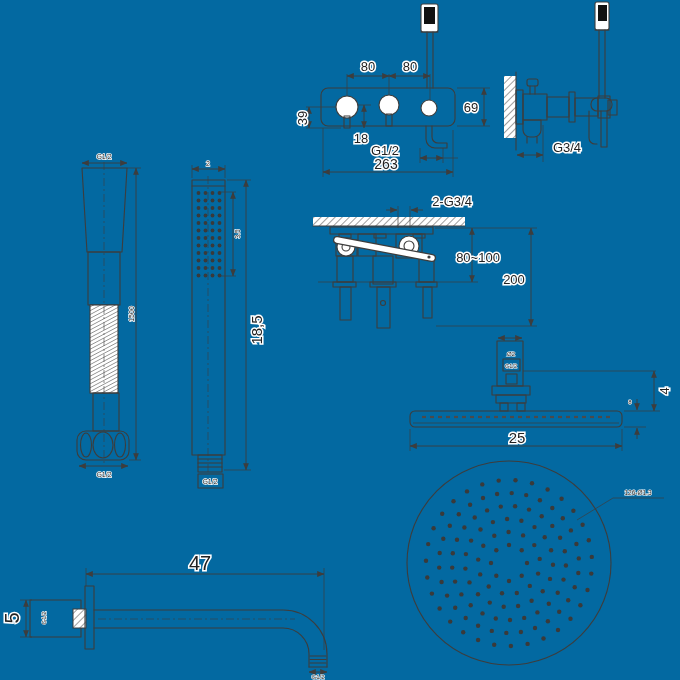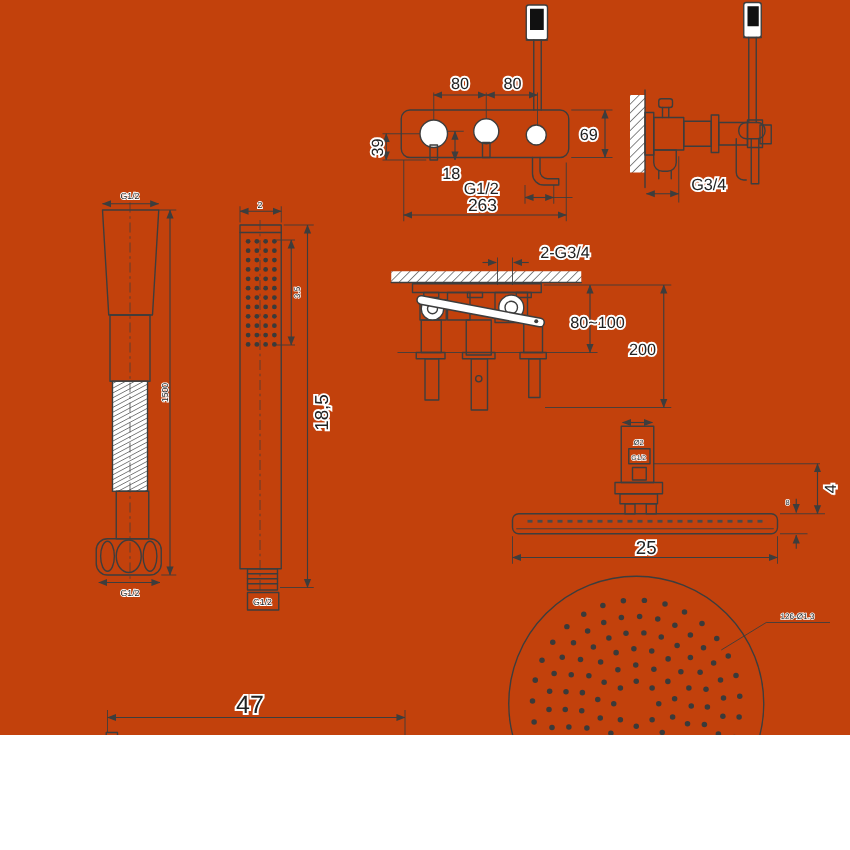--- a/index.html
+++ b/index.html
@@ -1,16 +1,16 @@
 <!DOCTYPE html>
 <html><head>
 <meta charset="utf-8">
 <style>
   html,body{margin:0;padding:0;background:#fff;}
-  .stage{width:680px;height:588px;position:relative;background:#c2410c;overflow:hidden;}
+  .stage{width:680px;height:680px;position:relative;background:#0369a1;overflow:hidden;}
   svg{display:block;}
   .ol  {fill:none;stroke:#3d3d3d;stroke-width:1.1;stroke-linejoin:round;stroke-linecap:round;}
   .olf {fill:#fff;stroke:#3d3d3d;stroke-width:1.1;}
   .thin{fill:none;stroke:#3d3d3d;stroke-width:0.7;}
   .dim {fill:none;stroke:#3d3d3d;stroke-width:0.9;}
   .cl  {fill:none;stroke:#3d3d3d;stroke-width:0.6;stroke-dasharray:8 3 2 3;}
   .blk {fill:#111;stroke:none;}
   .rodw{stroke:#fff;stroke-width:5.5;stroke-linecap:round;}
   .rodb{stroke:#3d3d3d;stroke-width:8;stroke-linecap:round;}
   text{font-family:"Liberation Sans","DejaVu Sans",sans-serif;fill:#222;text-anchor:middle;

